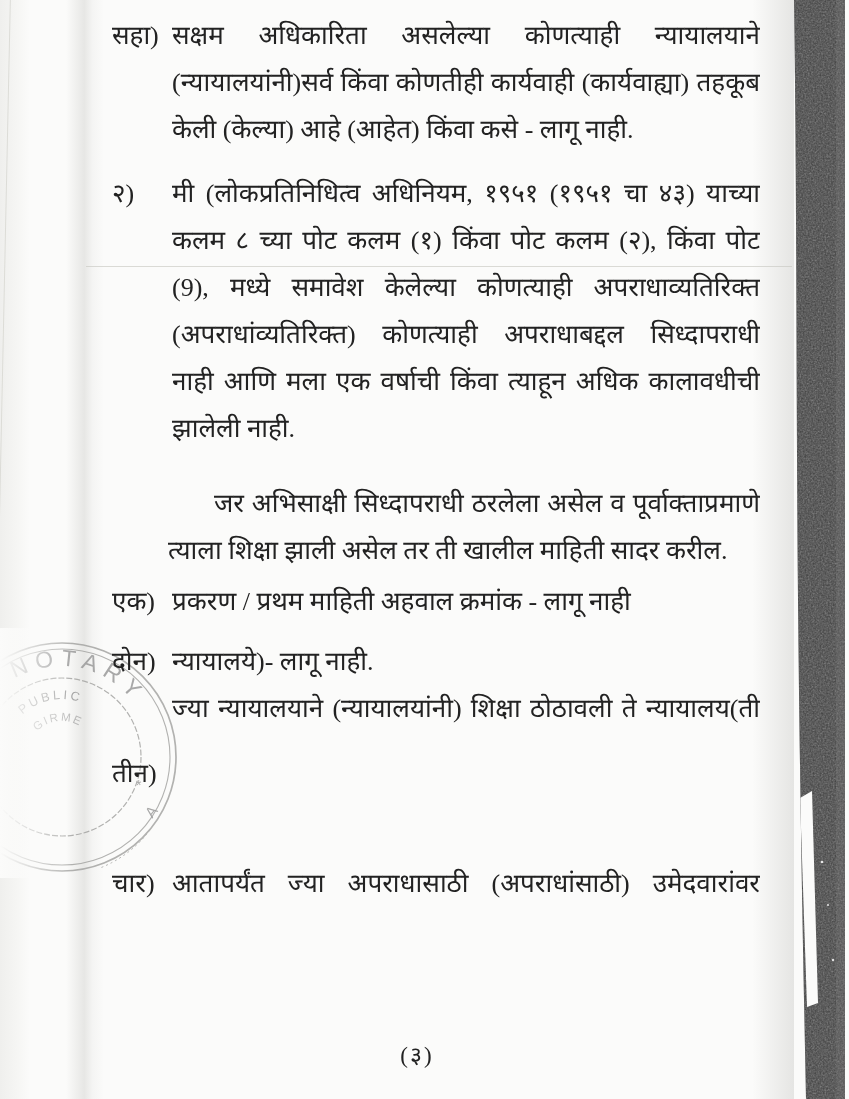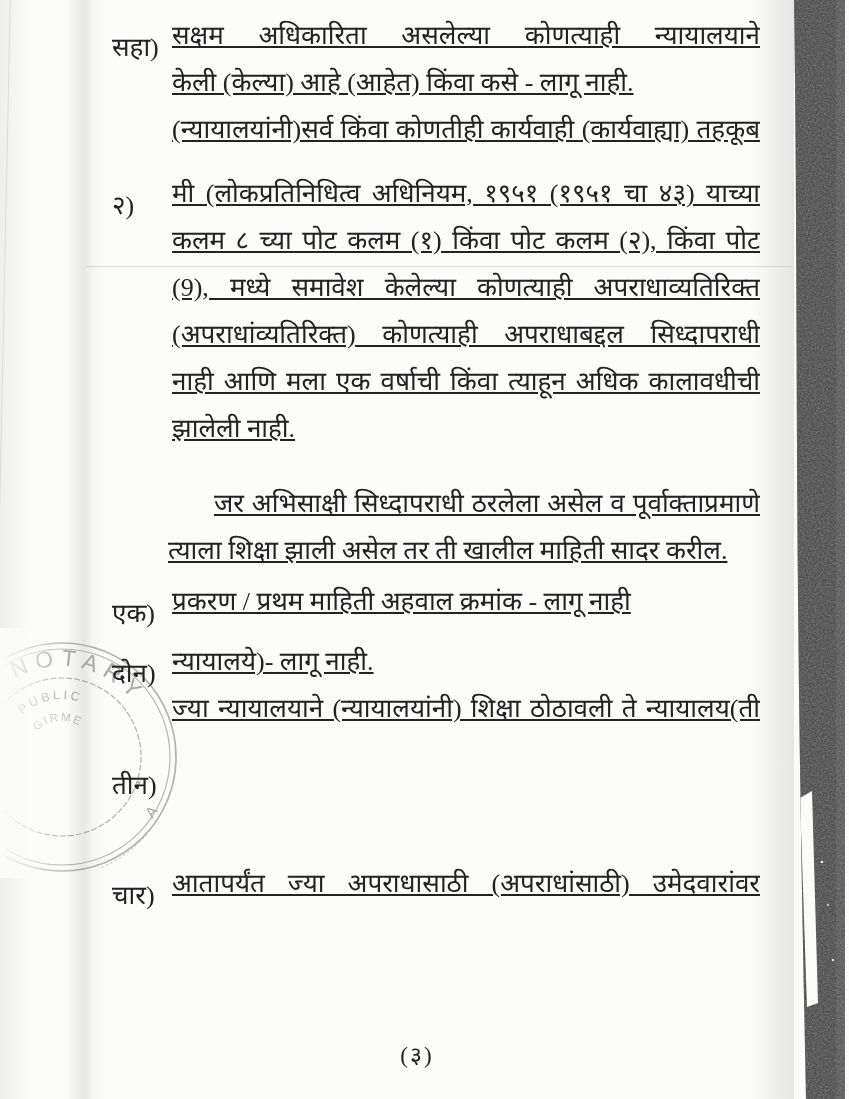--- a/index.html
+++ b/index.html
@@ -25,27 +25,26 @@
   .pre-band-shadow{
     position:absolute;left:752px;top:0;width:42px;height:1099px;
     background:linear-gradient(90deg,rgba(95,95,88,0) 0%,rgba(95,95,88,0.14) 100%);
   }
   .scanline{
     position:absolute;left:86px;top:266px;width:706px;height:1px;
     background:#c7c7c1;opacity:.65;
   }
   
   .sec{position:absolute;left:112px;width:648px;font-size:26px;}
-  .lbl{position:absolute;left:0;top:12px;line-height:47px;}
+  .lbl{position:absolute;left:0;top:0;line-height:47px;}
   .body{margin-left:60px;}
   .body.noLbl{margin-left:56px;}
   .ln{
     line-height:47px;max-height:47px;overflow:hidden;
     text-align:left;
-    text-decoration:underline;
   }
   .ln.just{text-align:justify;text-align-last:justify;}
   .ln.nat{white-space:nowrap;}
   .ln.ind{text-indent:46px;}
   .pagenum{
     position:absolute;left:372px;top:1038px;width:90px;
     font-size:23px;text-align:center;letter-spacing:2px;
   }
   svg{display:block;}
 </style>
@@ -87,22 +86,22 @@
     <text font-size="14" x="136" y="790">*</text>
     <text font-size="15" x="146" y="818" transform="rotate(-52 150 812)">A</text>
   </g>
   <rect x="0" y="628" width="72" height="250" fill="url(#fadeL)"></rect>
 </svg>
 
 <div class="sec" style="top:12px">
   <span class="lbl">सहा)</span>
   <div class="body">
     <div class="ln just">सक्षम अधिकारिता असलेल्या कोणत्याही न्यायालयाने</div>
+    <div class="ln just">(न्यायालयांनी)सर्व किंवा कोणतीही कार्यवाही (कार्यवाह्या) तहकूब</div>
     <div class="ln nat">केली (केल्या) आहे (आहेत) किंवा कसे - लागू नाही.</div>
-    <div class="ln just">(न्यायालयांनी)सर्व किंवा कोणतीही कार्यवाही (कार्यवाह्या) तहकूब</div>
   </div>
 </div>
 
 <div class="sec" style="top:170px">
   <span class="lbl">२)</span>
   <div class="body">
     <div class="ln just">मी (लोकप्रतिनिधित्व अधिनियम, १९५१ (१९५१ चा ४३) याच्या</div>
     <div class="ln just">कलम ८ च्या पोट कलम (१) किंवा पोट कलम (२), किंवा पोट कलम</div>
     <div class="ln just">(9), मध्ये समावेश केलेल्या कोणत्याही अपराधाव्यतिरिक्त</div>
     <div class="ln just">(अपराधांव्यतिरिक्त) कोणत्याही अपराधाबद्दल सिध्दापराधी ठरलेली</div>

